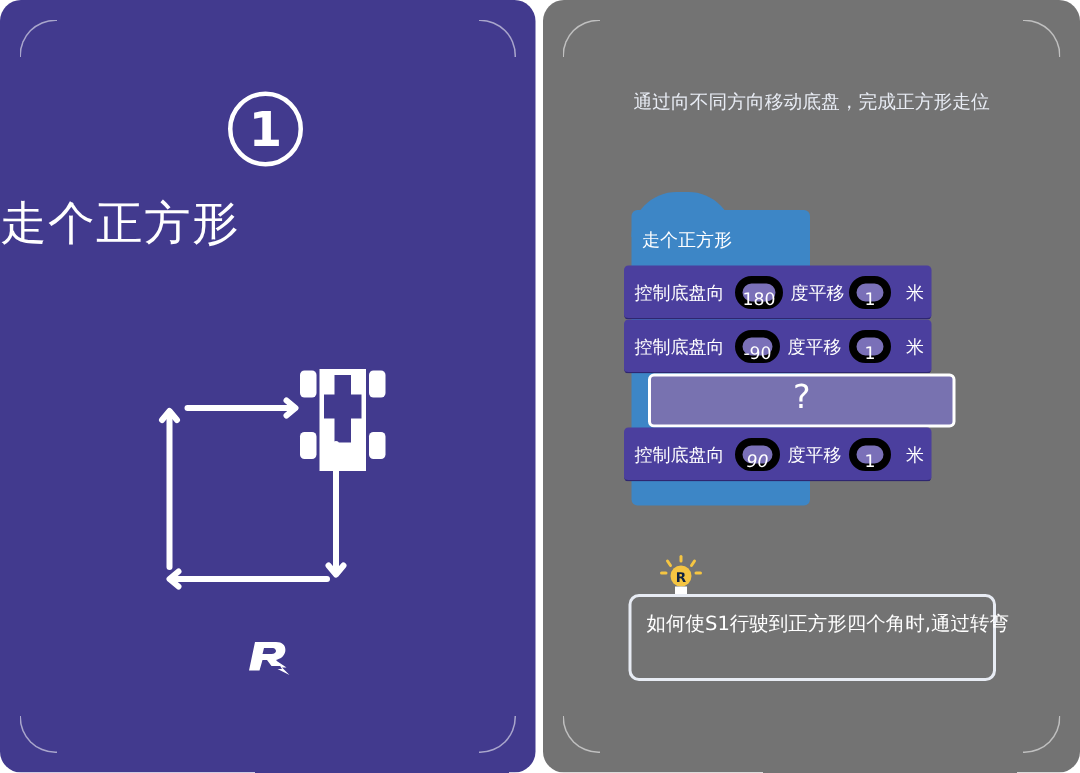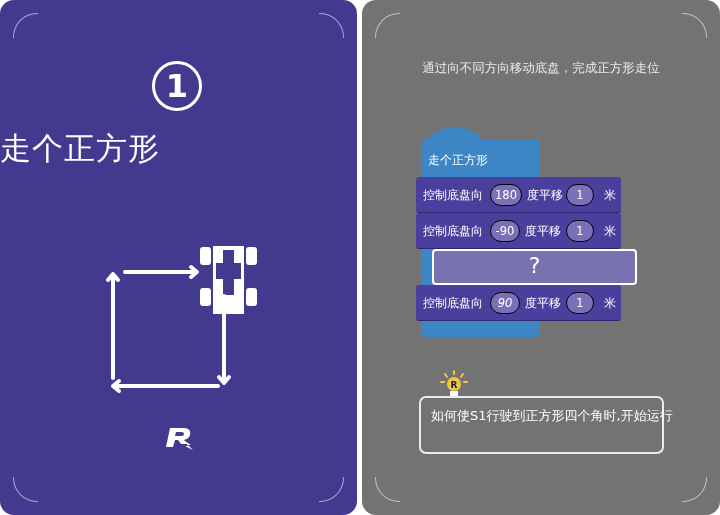--- a/index.html
+++ b/index.html
@@ -47,21 +47,21 @@
       position: absolute; left: 66px; top: 152px; color: #fff; font-size: 12px;
     }
     .move-block {
       position: absolute; left: 54px; width: 205px; height: 36px;
       background: #4b3f9e; border-radius: 3px; box-sizing: border-box;
       border-bottom: 1px solid #2e2670;
     }
     .blk-text { position: absolute; top: 10px; color: #fff; font-size: 12px; }
     .pill {
       position: absolute; top: 7px; height: 22px; border-radius: 11px;
-      background: #7a70b8; border: 1px solid #000000; box-sizing: border-box;
+      background: #7a70b8; border: 5px solid #000000; box-sizing: border-box;
       color: #fff; font-size: 11.5px; line-height: 20px; text-align: center;
     }
     .mystery-block {
       position: absolute; left: 70px; top: 249px; width: 205px; height: 36px;
       background: #7872b0; border: 2px solid #ffffff; border-radius: 4px; box-sizing: border-box;
     }
     .mystery-q { position: absolute; left: 0; width: 201px; top: 2px; text-align: center; color: #fff; font-size: 22px; }
 
     .hint-box {
       position: absolute; left: 57px; top: 396px; width: 245px; height: 58px;
@@ -168,15 +168,15 @@
       <line x1="23" y1="4" x2="21" y2="7"></line>
       <line x1="1" y1="12" x2="4" y2="12"></line>
       <line x1="24" y1="12" x2="27" y2="12"></line>
     </g>
     <circle cx="14" cy="14" r="7" fill="#f5c542"></circle>
     <text x="14" y="18" text-anchor="middle" font-size="9" font-weight="bold" fill="#0f2242" font-family="DejaVu Sans, sans-serif">R</text>
     <rect x="10" y="21" width="8" height="5" fill="#ffffff"></rect>
   </svg>
 
   <div class="hint-box">
-    <span class="hint-line" style="top:9px;">如何使S1行驶到正方形四个角时,开始运行</span>
+    <span class="hint-line" style="top:9px;">如何使S1行驶到正方形四个角时,通过转弯</span>
   </div>
 </div>
 
 </body></html>

